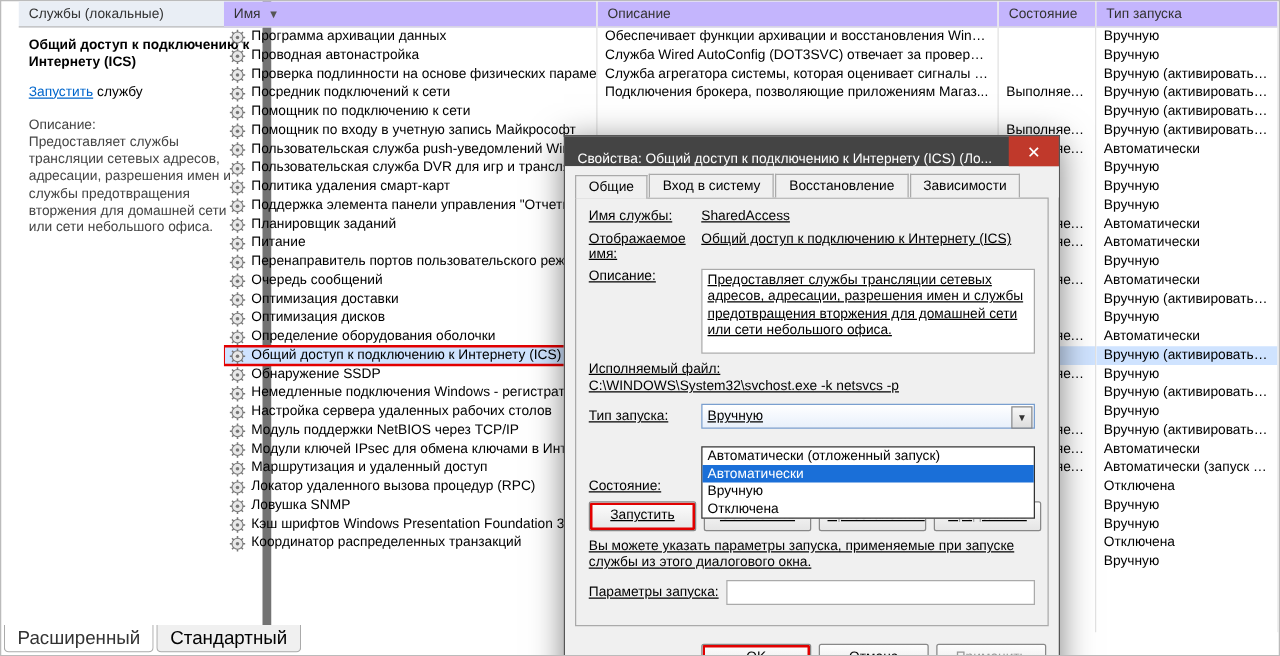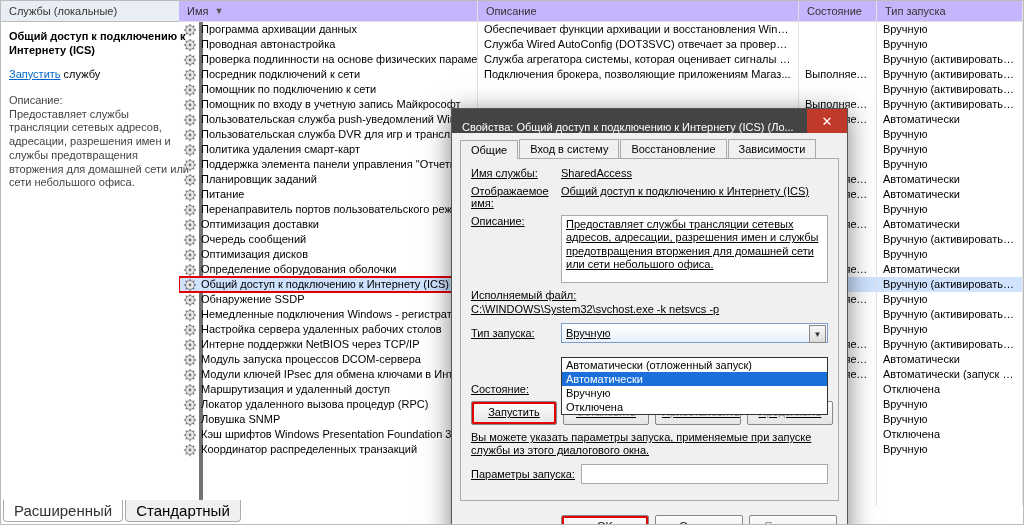--- a/index.html
+++ b/index.html
@@ -1,18 +1,18 @@
 <!DOCTYPE html>
 <html><head>
 <meta charset="utf-8">
 <style>
   html,body{margin:0;padding:0;font-family:"Segoe UI",Tahoma,sans-serif;font-size:11px;color:#000;background:#fff;}
   .app{width:1024px;height:525px;position:relative;border:1px solid #bbb;box-sizing:border-box;overflow:hidden;}
   
-  .leftpanel{position:absolute;left:0;top:0;width:202px;height:505px;border-right:4px solid #737373;box-sizing:border-box;}
+  .leftpanel{position:absolute;left:14px;top:0;width:202px;height:505px;border-right:7px solid #737373;box-sizing:border-box;}
   .lp-head{background:#e9eef5;border-bottom:1px solid #bbb;padding:4px 8px;font-weight:normal;color:#333;}
   .lp-body{padding:8px 8px;}
   .lp-title{font-weight:bold;color:#000;margin-bottom:10px;line-height:1.25;}
   .lp-link{margin-bottom:14px;}
   .lp-link a{color:#0066cc;text-decoration:underline;cursor:pointer;}
   .lp-desc-h{color:#444;margin-bottom:2px;}
   .lp-desc{color:#444;line-height:1.25;}
   
   .main{position:absolute;left:178px;top:0;right:0;height:505px;overflow:hidden;}
   .cols{display:flex;height:100%;border-bottom:1px solid #bbb;}
@@ -343,58 +343,58 @@
                     <line x1="8" y1="13" x2="8" y2="15"></line>
                     <line x1="1" y1="8" x2="3" y2="8"></line>
                     <line x1="13" y1="8" x2="15" y2="8"></line>
                     <line x1="3" y1="3" x2="4.5" y2="4.5"></line>
                     <line x1="11.5" y1="11.5" x2="13" y2="13"></line>
                     <line x1="3" y1="13" x2="4.5" y2="11.5"></line>
                     <line x1="11.5" y1="4.5" x2="13" y2="3"></line>
                   </g>
                 </svg>
               </span>
+              <span>Очередь сообщений</span>
+            </div>
+            <div class="row">
+              <span class="svc-icon">
+                <svg viewBox="0 0 16 16" width="14" height="14">
+                  <circle cx="8" cy="8" r="5" fill="#e8e8e8" stroke="#777"></circle>
+                  <circle cx="8" cy="8" r="1.6" fill="#777"></circle>
+                  <g stroke="#777" stroke-width="1.4">
+                    <line x1="8" y1="1" x2="8" y2="3"></line>
+                    <line x1="8" y1="13" x2="8" y2="15"></line>
+                    <line x1="1" y1="8" x2="3" y2="8"></line>
+                    <line x1="13" y1="8" x2="15" y2="8"></line>
+                    <line x1="3" y1="3" x2="4.5" y2="4.5"></line>
+                    <line x1="11.5" y1="11.5" x2="13" y2="13"></line>
+                    <line x1="3" y1="13" x2="4.5" y2="11.5"></line>
+                    <line x1="11.5" y1="4.5" x2="13" y2="3"></line>
+                  </g>
+                </svg>
+              </span>
               <span>Оптимизация доставки</span>
             </div>
             <div class="row">
               <span class="svc-icon">
                 <svg viewBox="0 0 16 16" width="14" height="14">
                   <circle cx="8" cy="8" r="5" fill="#e8e8e8" stroke="#777"></circle>
                   <circle cx="8" cy="8" r="1.6" fill="#777"></circle>
                   <g stroke="#777" stroke-width="1.4">
                     <line x1="8" y1="1" x2="8" y2="3"></line>
                     <line x1="8" y1="13" x2="8" y2="15"></line>
                     <line x1="1" y1="8" x2="3" y2="8"></line>
                     <line x1="13" y1="8" x2="15" y2="8"></line>
                     <line x1="3" y1="3" x2="4.5" y2="4.5"></line>
                     <line x1="11.5" y1="11.5" x2="13" y2="13"></line>
                     <line x1="3" y1="13" x2="4.5" y2="11.5"></line>
                     <line x1="11.5" y1="4.5" x2="13" y2="3"></line>
                   </g>
                 </svg>
               </span>
-              <span>Очередь сообщений</span>
-            </div>
-            <div class="row">
-              <span class="svc-icon">
-                <svg viewBox="0 0 16 16" width="14" height="14">
-                  <circle cx="8" cy="8" r="5" fill="#e8e8e8" stroke="#777"></circle>
-                  <circle cx="8" cy="8" r="1.6" fill="#777"></circle>
-                  <g stroke="#777" stroke-width="1.4">
-                    <line x1="8" y1="1" x2="8" y2="3"></line>
-                    <line x1="8" y1="13" x2="8" y2="15"></line>
-                    <line x1="1" y1="8" x2="3" y2="8"></line>
-                    <line x1="13" y1="8" x2="15" y2="8"></line>
-                    <line x1="3" y1="3" x2="4.5" y2="4.5"></line>
-                    <line x1="11.5" y1="11.5" x2="13" y2="13"></line>
-                    <line x1="3" y1="13" x2="4.5" y2="11.5"></line>
-                    <line x1="11.5" y1="4.5" x2="13" y2="3"></line>
-                  </g>
-                </svg>
-              </span>
               <span>Оптимизация дисков</span>
             </div>
             <div class="row">
               <span class="svc-icon">
                 <svg viewBox="0 0 16 16" width="14" height="14">
                   <circle cx="8" cy="8" r="5" fill="#e8e8e8" stroke="#777"></circle>
                   <circle cx="8" cy="8" r="1.6" fill="#777"></circle>
                   <g stroke="#777" stroke-width="1.4">
                     <line x1="8" y1="1" x2="8" y2="3"></line>
                     <line x1="8" y1="13" x2="8" y2="15"></line>
@@ -495,40 +495,21 @@
                     <line x1="8" y1="13" x2="8" y2="15"></line>
                     <line x1="1" y1="8" x2="3" y2="8"></line>
                     <line x1="13" y1="8" x2="15" y2="8"></line>
                     <line x1="3" y1="3" x2="4.5" y2="4.5"></line>
                     <line x1="11.5" y1="11.5" x2="13" y2="13"></line>
                     <line x1="3" y1="13" x2="4.5" y2="11.5"></line>
                     <line x1="11.5" y1="4.5" x2="13" y2="3"></line>
                   </g>
                 </svg>
               </span>
-              <span>Интерне поддержки NetBIOS через TCP/IP</span>
-            </div>
-            <div class="row">
-              <span class="svc-icon">
-                <svg viewBox="0 0 16 16" width="14" height="14">
-                  <circle cx="8" cy="8" r="5" fill="#e8e8e8" stroke="#777"></circle>
-                  <circle cx="8" cy="8" r="1.6" fill="#777"></circle>
-                  <g stroke="#777" stroke-width="1.4">
-                    <line x1="8" y1="1" x2="8" y2="3"></line>
-                    <line x1="8" y1="13" x2="8" y2="15"></line>
-                    <line x1="1" y1="8" x2="3" y2="8"></line>
-                    <line x1="13" y1="8" x2="15" y2="8"></line>
-                    <line x1="3" y1="3" x2="4.5" y2="4.5"></line>
-                    <line x1="11.5" y1="11.5" x2="13" y2="13"></line>
-                    <line x1="3" y1="13" x2="4.5" y2="11.5"></line>
-                    <line x1="11.5" y1="4.5" x2="13" y2="3"></line>
-                  </g>
-                </svg>
-              </span>
-              <span>Модуль запуска процессов DCOM-сервера</span>
+              <span>Модуль поддержки NetBIOS через TCP/IP</span>
             </div>
             <div class="row">
               <span class="svc-icon">
                 <svg viewBox="0 0 16 16" width="14" height="14">
                   <circle cx="8" cy="8" r="5" fill="#e8e8e8" stroke="#777"></circle>
                   <circle cx="8" cy="8" r="1.6" fill="#777"></circle>
                   <g stroke="#777" stroke-width="1.4">
                     <line x1="8" y1="1" x2="8" y2="3"></line>
                     <line x1="8" y1="13" x2="8" y2="15"></line>
                     <line x1="1" y1="8" x2="3" y2="8"></line>

